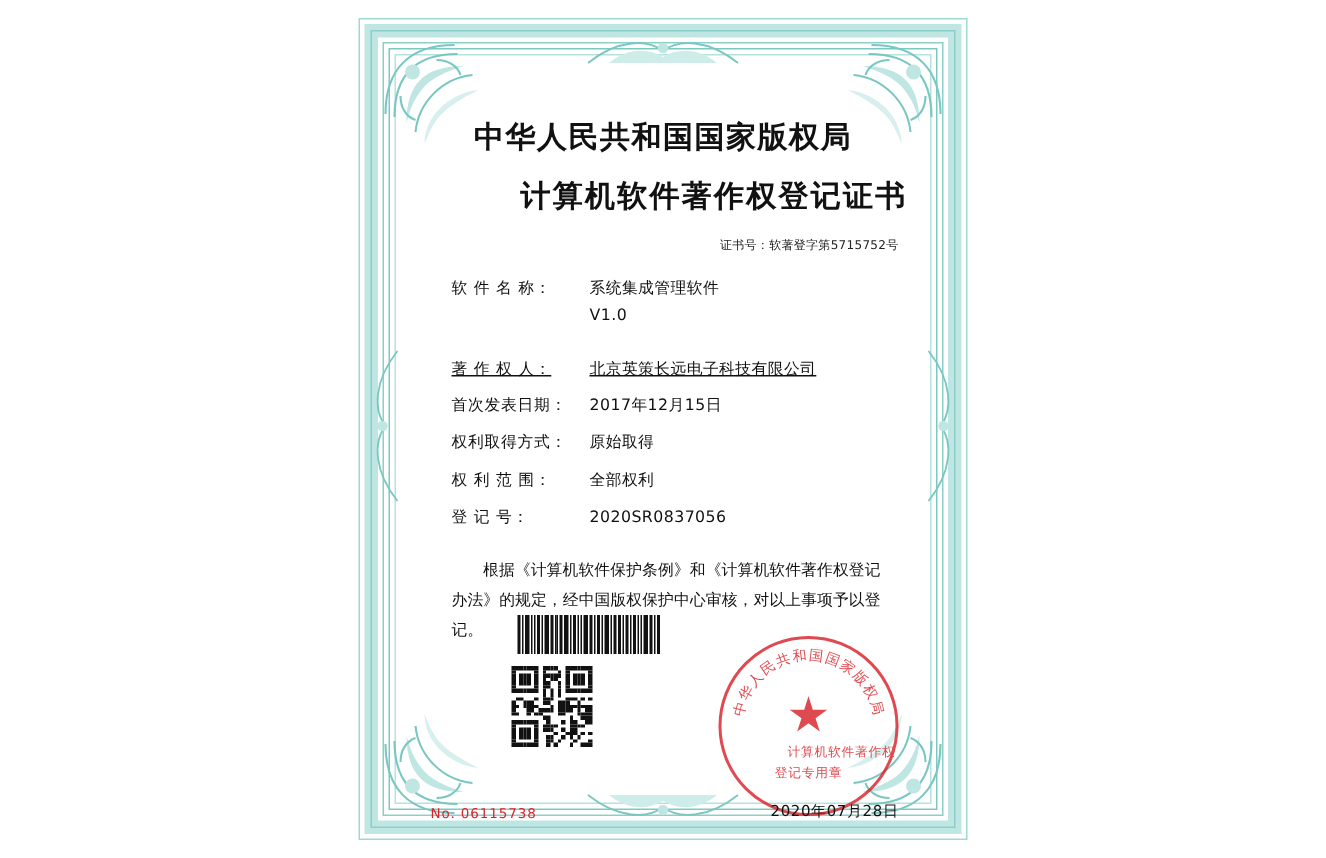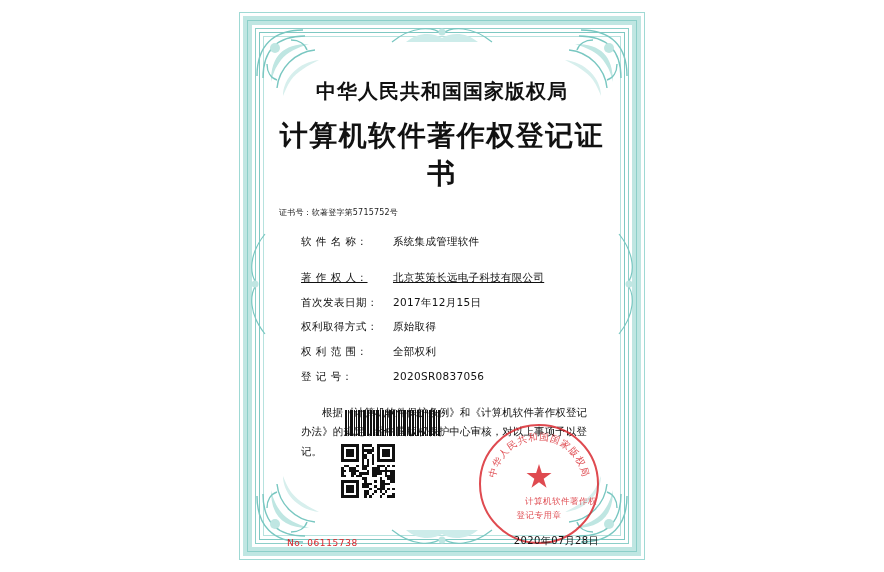--- a/index.html
+++ b/index.html
@@ -108,30 +108,31 @@
   .title-main {
     text-align: center;
     font-family: "DejaVu Serif", "Liberation Serif", serif;
     font-size: 20px;
     letter-spacing: 1px;
     color: #111;
     margin-top: 26px;
     font-weight: 600;
   }
   .title-sub {
-    text-align: center;
+    text-align: right;
     font-family: "DejaVu Serif", "Liberation Serif", serif;
-    font-size: 28px;
+    font-size: 20px;
     letter-spacing: 1.5px;
     color: #111;
     margin-top: 12px;
     font-weight: 700;
   }
 
   .cert-no {
+    text-align: right;
     font-size: 8px;
     color: #222;
     margin-top: 14px;
     padding-right: 6px;
     letter-spacing: 0.2px;
   }
 
   .fields {
     margin-top: 4px;
     padding-left: 22px;
@@ -374,20 +375,21 @@
     <div class="title-main">中华人民共和国国家版权局</div>
     <div class="title-sub">计算机软件著作权登记证书</div>
     <div class="cert-no">证书号：软著登字第5715752号</div>
 
     <div class="fields">
 
       <div class="field-row gap-md">
         <div class="field-label">软 件 名 称：</div>
         <div class="field-value">
           <span>系统集成管理软件</span>
+          <span class="second-line">V1.0</span>
         </div>
       </div>
 
       <div class="field-row gap-lg">
         <div class="field-label">著 作 权 人：</div>
         <div class="field-value">北京英策长远电子科技有限公司</div>
       </div>
 
 
       <div class="field-row">

